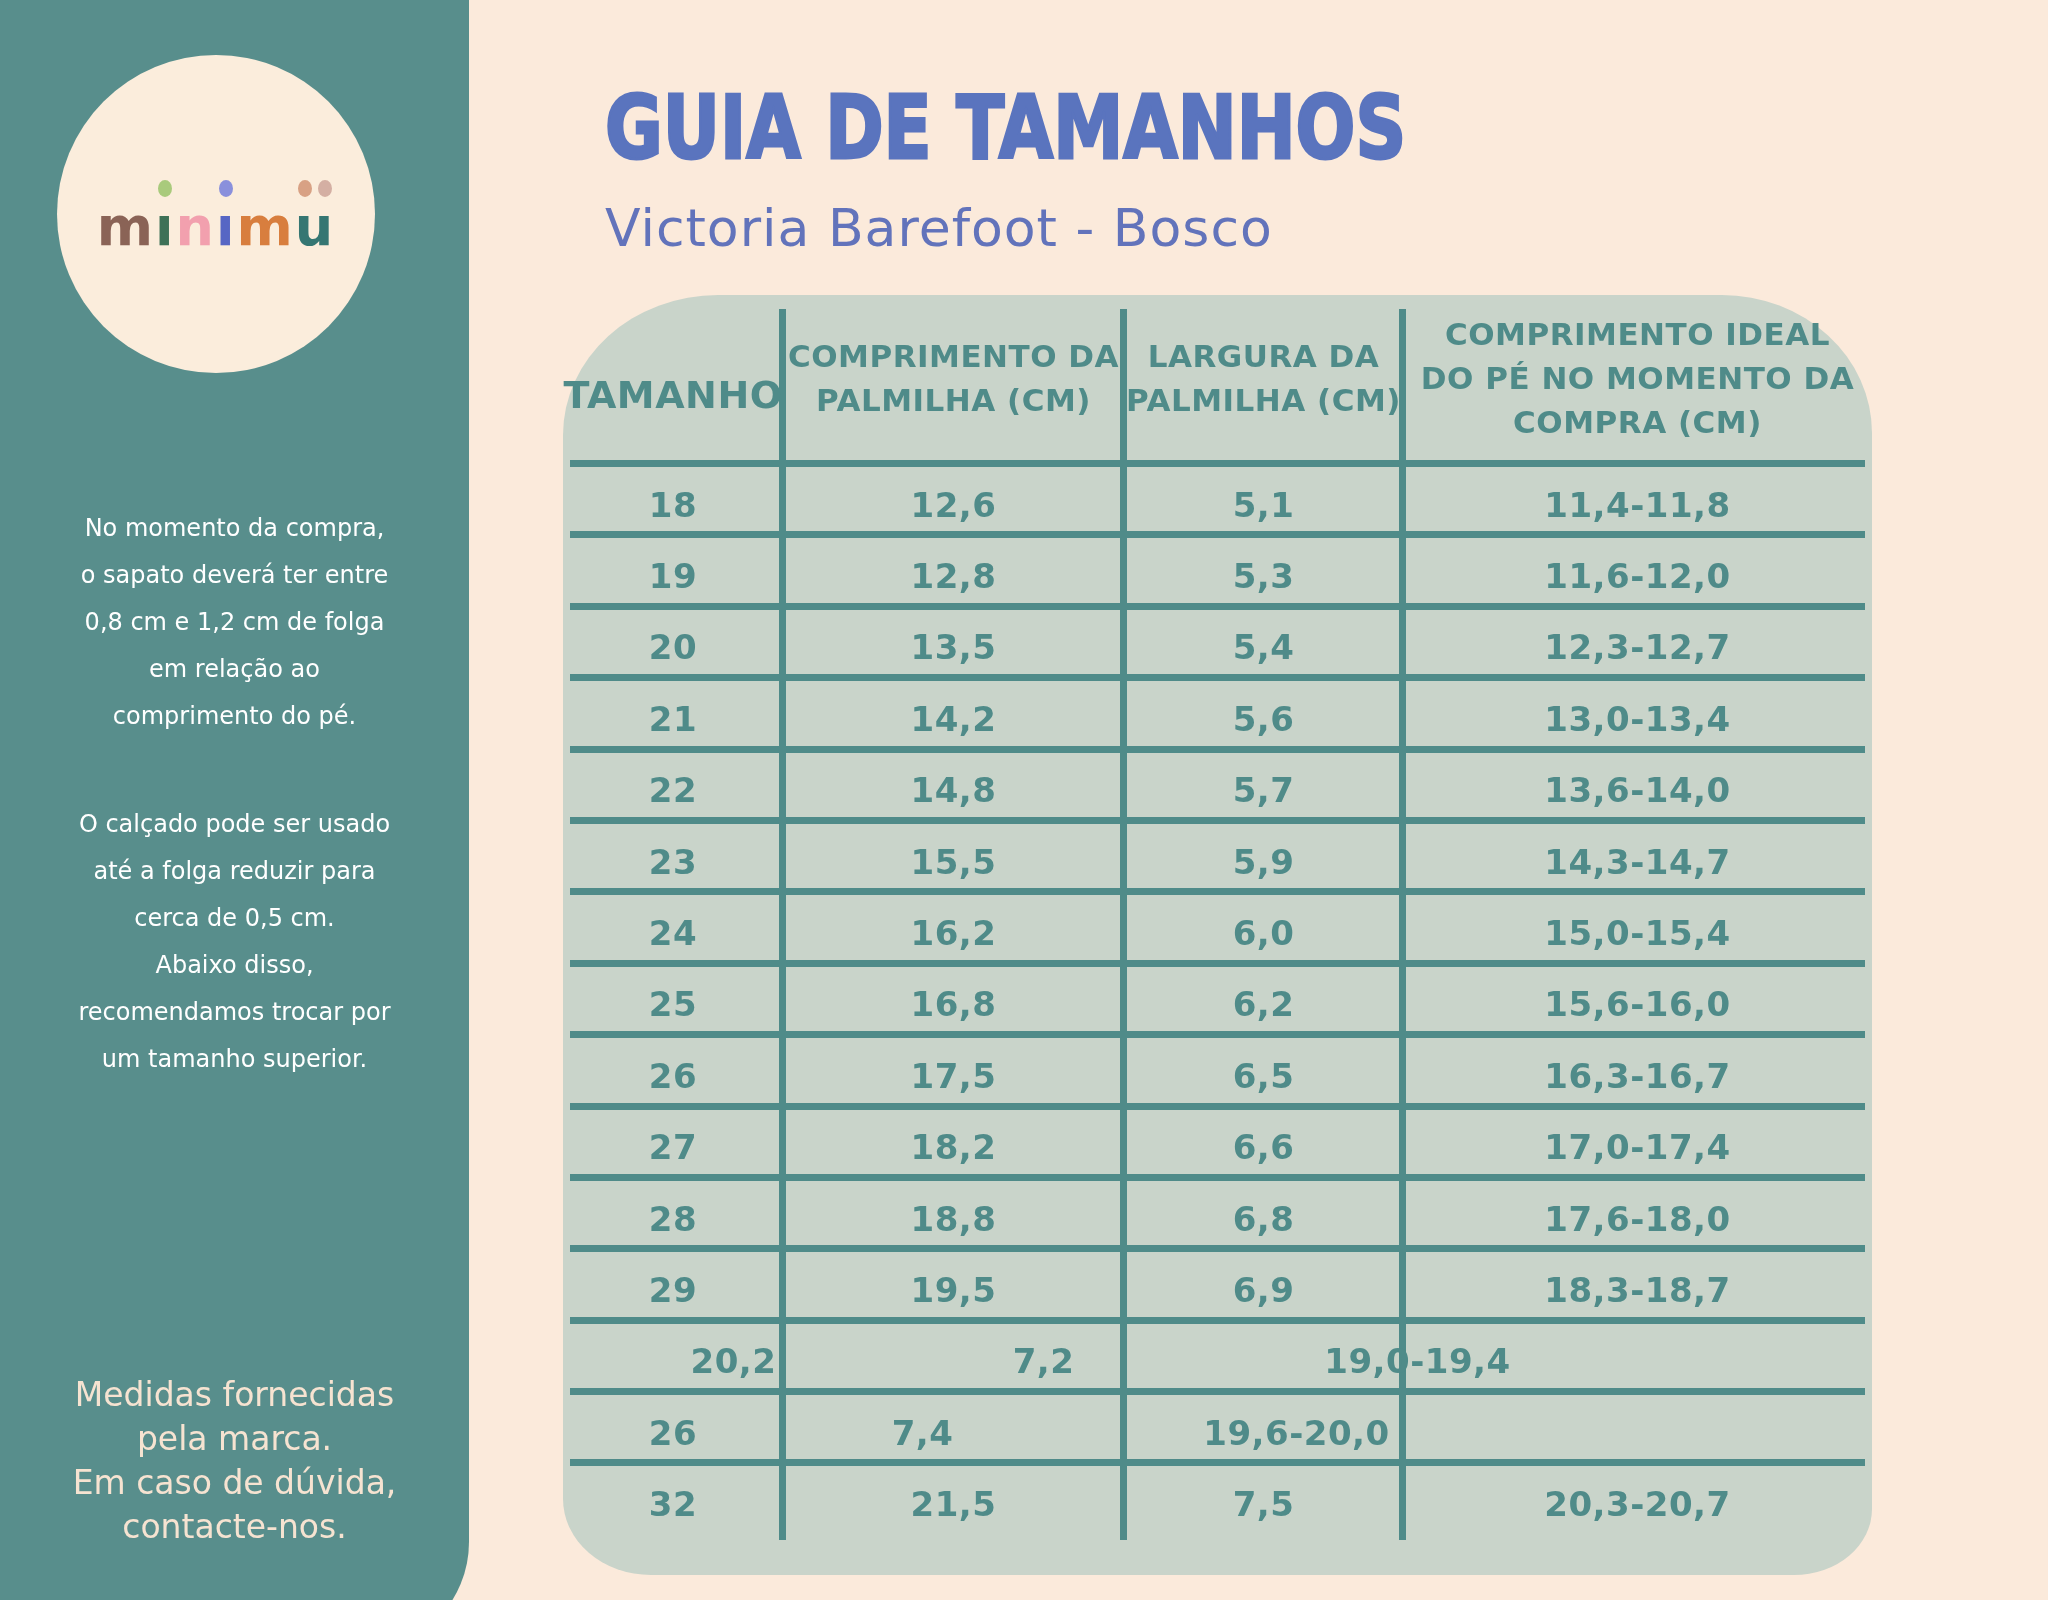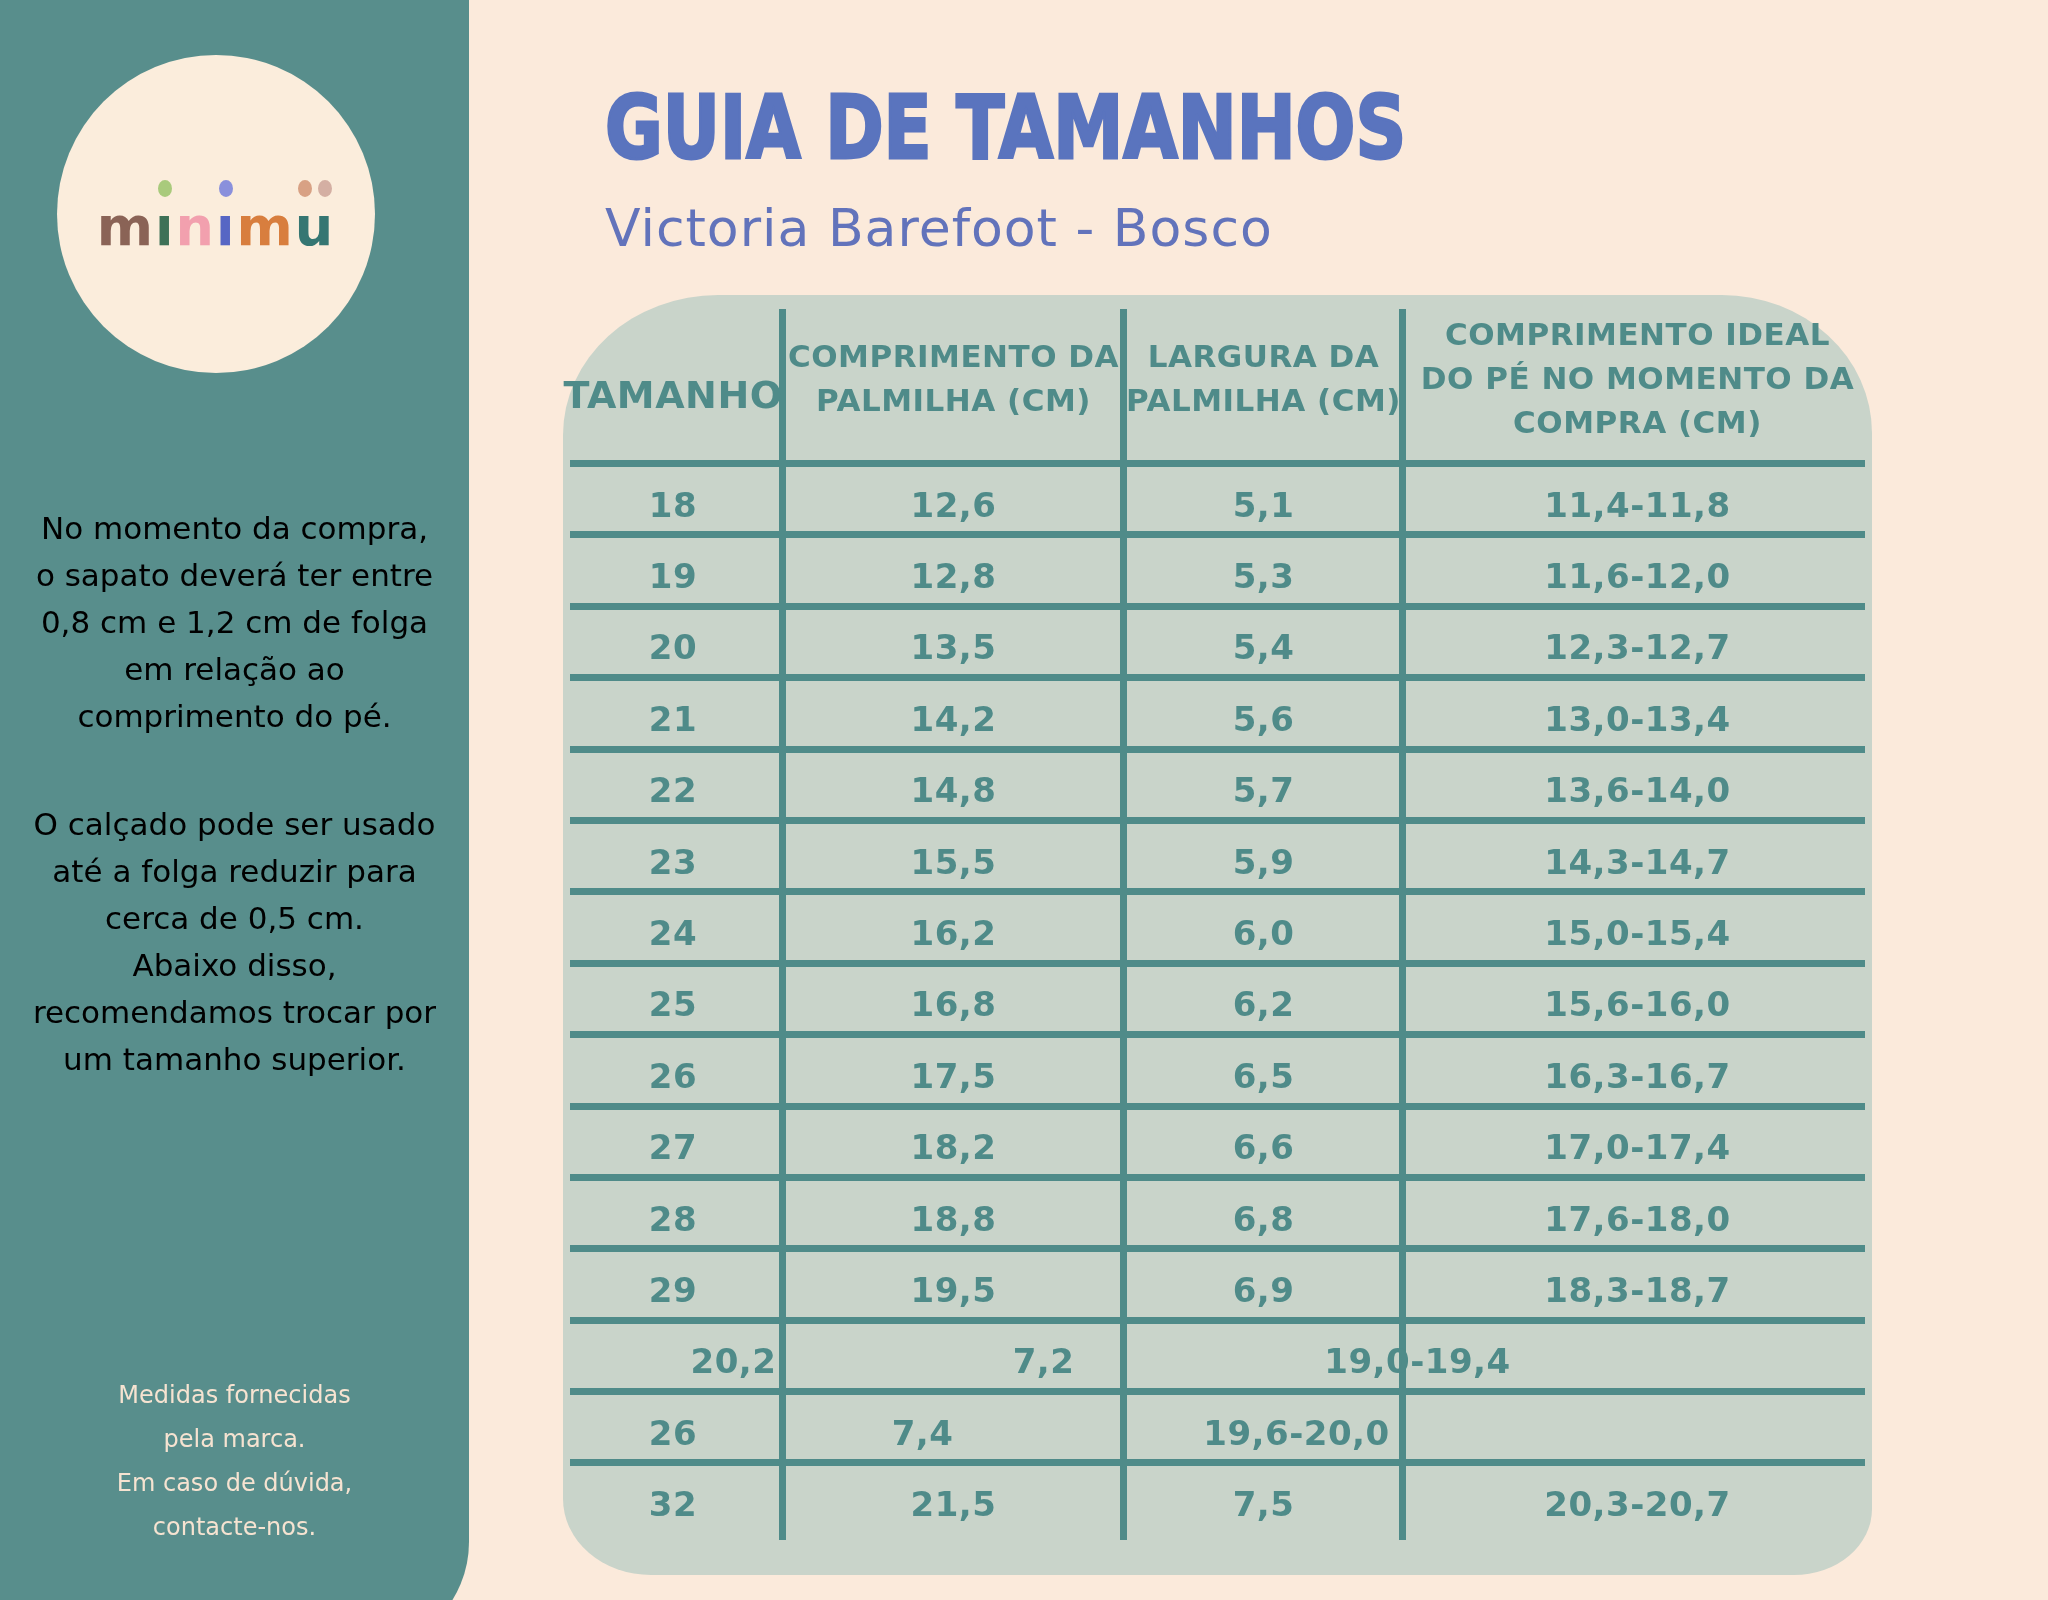--- a/index.html
+++ b/index.html
@@ -27,29 +27,29 @@
   .logo .ltr{position:relative;line-height:1;}
   .logo .dot{
     position:absolute;width:14px;height:17px;border-radius:50%;
     top:-20px;left:50%;transform:translateX(-50%);
   }
   .logo .um{position:absolute;top:-20px;left:50%;transform:translateX(-50%);
     display:flex;gap:6px;}
   .logo .um i{display:block;width:14px;height:17px;border-radius:50%;}
   .side-text{
     position:absolute;left:12px;width:445px;
-    color:#000000;text-align:center;
-    font-size:31px;line-height:47px;white-space:pre-line;
+    color:#ffffff;text-align:center;
+    font-size:24px;line-height:47px;white-space:pre-line;
   }
   .side-note-1{top:505px;}
   .side-note-2{top:801px;}
   .side-footer{
     position:absolute;left:12px;width:445px;top:1373px;
     color:#F6E3D1;text-align:center;
-    font-size:24px;line-height:44px;white-space:pre-line;
+    font-size:33px;line-height:44px;white-space:pre-line;
   }
   
   .page-title{
     position:absolute;left:605px;top:76px;
     font-size:88px;font-weight:bold;color:#5A74BE;
     -webkit-text-stroke:3px #5A74BE;
     letter-spacing:0px;white-space:nowrap;
     transform:scaleX(.8);transform-origin:0 50%;
   }
   .page-subtitle{

